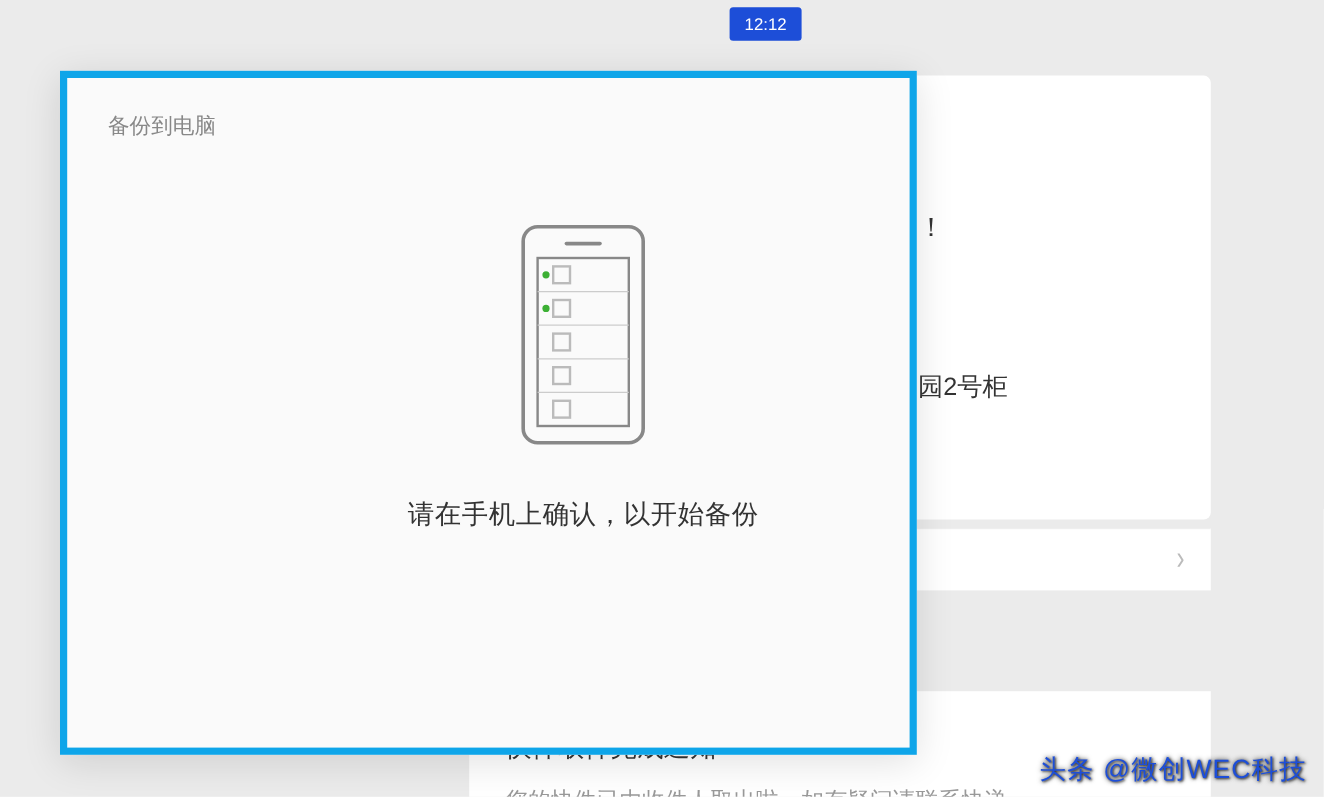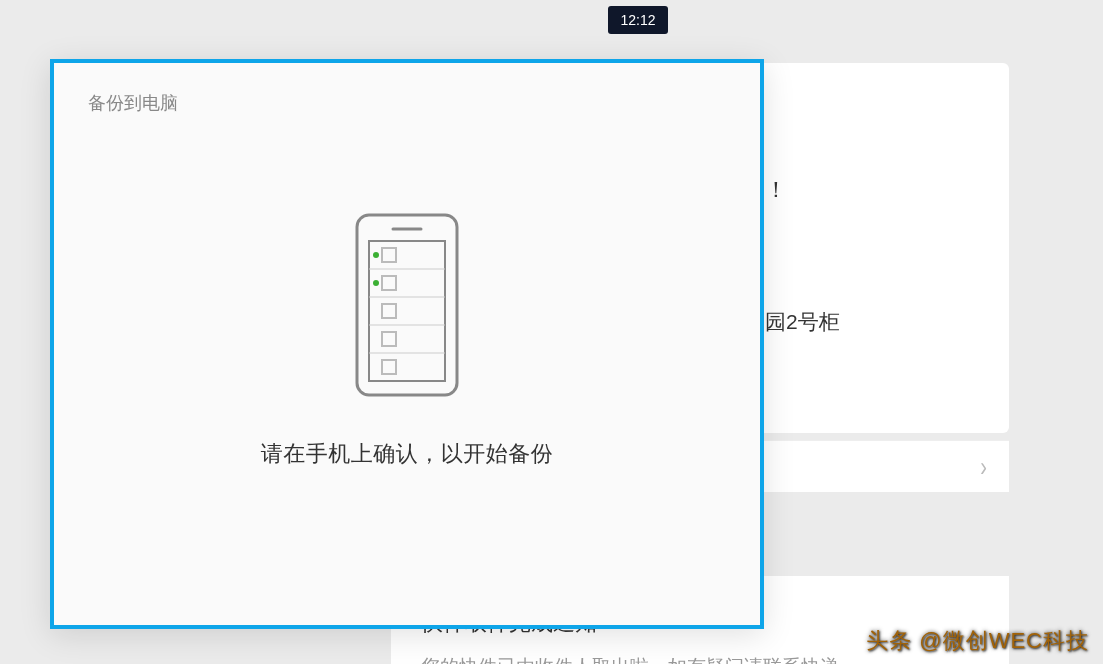--- a/index.html
+++ b/index.html
@@ -10,21 +10,21 @@
       font-family: "Microsoft YaHei", -apple-system, sans-serif;
       position: relative;
       overflow: hidden;
     }
     .timestamp-badge {
       position: absolute;
       top: 6px;
       left: 608px;
       width: 60px;
       height: 28px;
-      background: #0f172a;
+      background: #1d4ed8;
       color: #fff;
       font-size: 14px;
       display: flex;
       align-items: center;
       justify-content: center;
       border-radius: 3px;
     }
     .bg-card-1 {
       position: absolute;
       top: 63px;
@@ -87,24 +87,24 @@
       font-size: 19px;
       color: #999;
     }
     .dialog-overlay {
       position: absolute;
       top: 59px;
       left: 50px;
       width: 714px;
       height: 570px;
       background: #fafafa;
-      border: 4px solid #0ea5e9;
+      border: 6px solid #0ea5e9;
       box-shadow: 0 6px 30px rgba(0,0,0,0.12);
       display: flex;
-      flex-direction: column;
+      flex-direction: row;
     }
     .dialog-title {
       padding: 28px 34px 0 34px;
       font-size: 18px;
       color: #888;
     }
     .dialog-body {
       flex: 1;
       display: flex;
       flex-direction: column;
@@ -118,21 +118,21 @@
     .dialog-message {
       font-size: 22px;
       color: #333;
       letter-spacing: 0.5px;
     }
     .watermark {
       position: absolute;
       bottom: 8px;
       right: 14px;
       font-size: 22px;
-      color: #a16207;
+      color: #1d4ed8;
       font-weight: 500;
       text-shadow: 0 0 4px rgba(0,0,0,0.8), 1px 1px 2px rgba(0,0,0,0.7);
       letter-spacing: 1px;
     }
   </style>
 </head>
 <body>
 
 <div class="timestamp-badge">
   <span>12:12</span>

